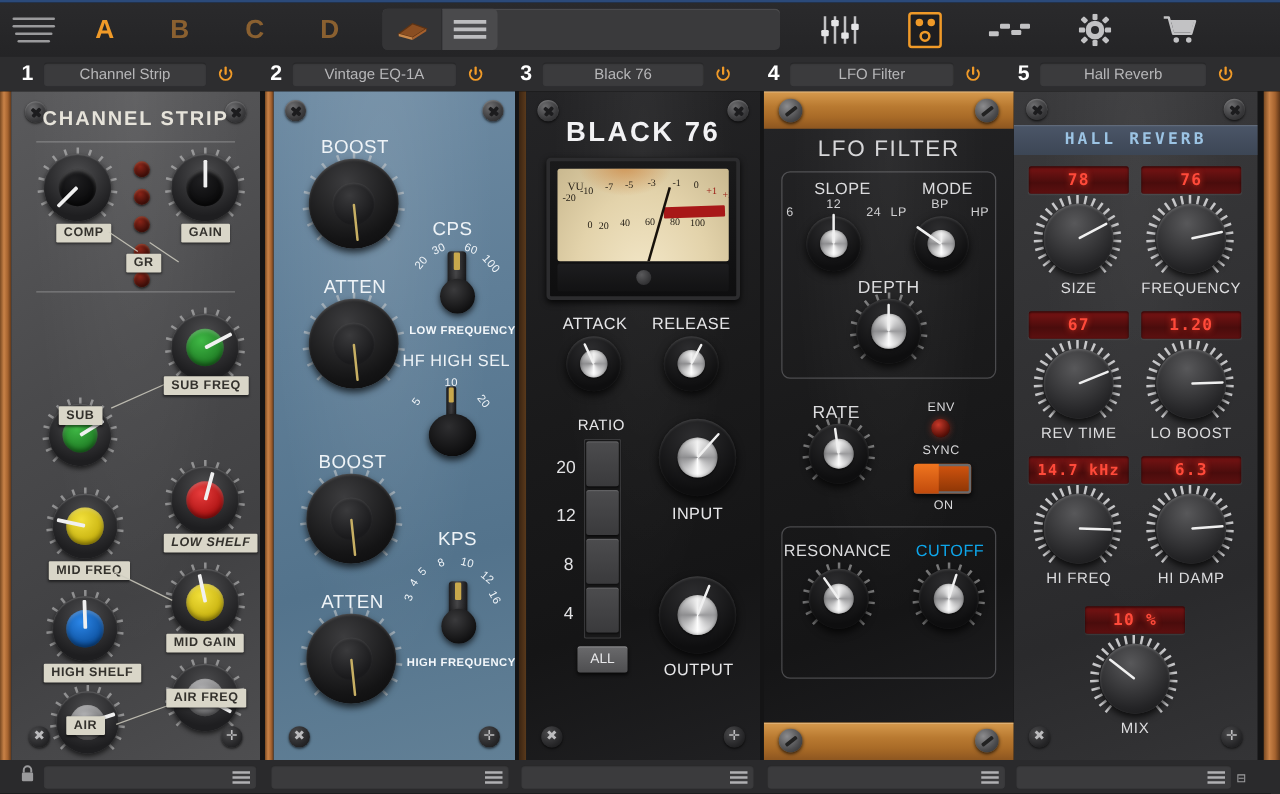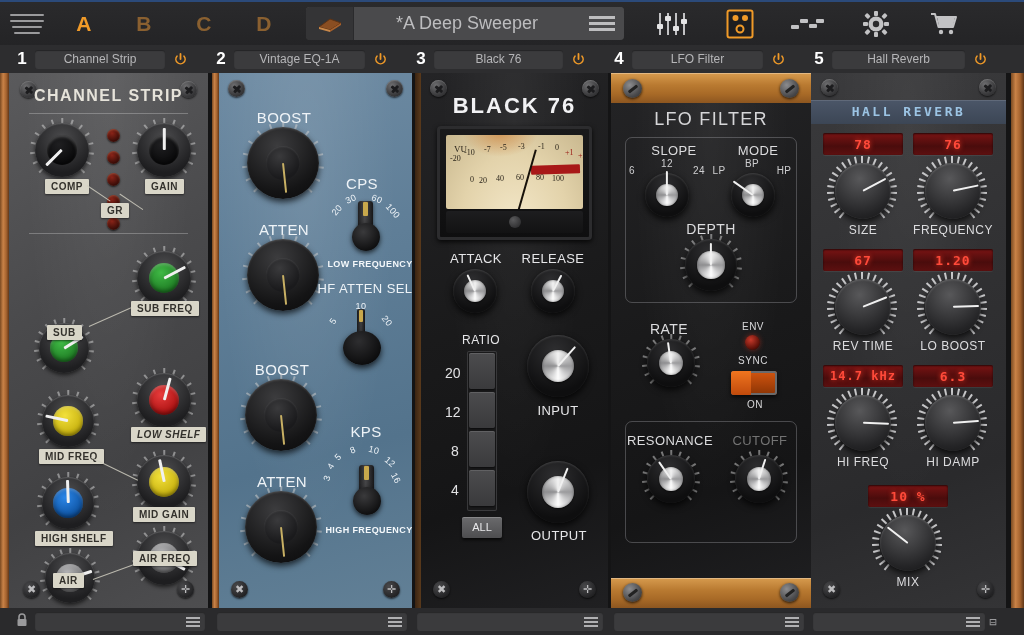--- a/index.html
+++ b/index.html
@@ -354,21 +354,20 @@
   <div class="tb-slot">D</div>
 
   <div class="tb-presetwrap">
     <div class="tb-book">
       <svg width="26" height="16" viewBox="0 0 26 16">
         <path d="M2 11 L13 3 L24 7 L13 14 Z" fill="#8a4e22" stroke="#5e3314" stroke-width="1"></path>
         <path d="M2 11 L13 14 L13 16 L2 13 Z" fill="#c9884a"></path>
         <path d="M24 7 L13 14 L13 16 L24 9 Z" fill="#a6602c"></path>
       </svg>
     </div>
-    <div class="tb-presetname">*A Deep Sweeper</div>
     <div class="tb-presetmenu">
       <i></i>
         <i></i>
         <i></i>
     </div>
   </div>
 
   <div class="tb-icons">
     <div class="tb-ibtn">
       <svg width="34" height="26" viewBox="0 0 34 26">
@@ -820,21 +819,21 @@
         <div class="klabel" style="left:150px; top:121px; width:16px; font-size:9px; color:#eef3f7; transform:rotate(22deg);">60</div>
         <div class="klabel" style="left:164px; top:133px; width:20px; font-size:9px; color:#eef3f7; transform:rotate(48deg);">100</div>
       </div>
       <div style="position:absolute; left:133px; top:128px; width:28px; height:56px;">
         <div style="position:absolute;left:6px;top:0;width:15px;height:40px;background:linear-gradient(90deg,#1e1e20,#464648 45%,#171719);border-radius:3px;box-shadow:0 2px 4px rgba(0,0,0,.6);"></div>
         <div style="position:absolute;left:11px;top:1px;width:5px;height:14px;background:#c8a84c;border-radius:1px;"></div>
         <div style="position:absolute;left:0;top:22px;width:28px;height:28px;border-radius:50%;background:radial-gradient(circle at 40% 32%,#3a3a3c,#101011 72%);box-shadow:0 2px 5px rgba(0,0,0,.7);"></div>
       </div>
       <div class="klabel" style="left:106px; top:186px; width:90px; font-size:9px; color:#f4f8fb; font-weight:bold;">LOW FREQUENCY</div>
 
-      <div class="klabel" style="left:92px; top:208px; width:108px; font-size:13px; color:#eef3f7;">HF ATTEN SEL</div>
+      <div class="klabel" style="left:92px; top:208px; width:108px; font-size:13px; color:#eef3f7;">HF HIGH SEL</div>
       <div>
         <div class="klabel" style="left:108px; top:243px; width:12px; font-size:9px; color:#eef3f7; transform:rotate(-55deg);">5</div>
         <div class="klabel" style="left:134px; top:228px; width:16px; font-size:9px; color:#eef3f7;">10</div>
         <div class="klabel" style="left:160px; top:243px; width:16px; font-size:9px; color:#eef3f7; transform:rotate(52deg);">20</div>
       </div>
       <div style="position:absolute; left:124px; top:236px; width:38px; height:56px;">
         <div style="position:absolute;left:14px;top:0;width:8px;height:38px;background:linear-gradient(90deg,#1a1a1c,#3e3e40 50%,#141416);border-radius:2px;"></div>
         <div style="position:absolute;left:16px;top:1px;width:4px;height:12px;background:#c8a84c;border-radius:1px;"></div>
         <div style="position:absolute;left:0;top:22px;width:38px;height:34px;border-radius:50%;background:radial-gradient(circle at 42% 30%,#2e2e30,#0c0c0d 74%);box-shadow:0 3px 6px rgba(0,0,0,.75);"></div>
       </div>
@@ -1170,21 +1169,21 @@
             <i style="transform:translate(-50%,0) rotate(57.85714285714286deg); transform-origin:50% 29px;"></i>
             <i style="transform:translate(-50%,0) rotate(77.14285714285714deg); transform-origin:50% 29px;"></i>
             <i style="transform:translate(-50%,0) rotate(96.42857142857142deg); transform-origin:50% 29px;"></i>
             <i style="transform:translate(-50%,0) rotate(115.71428571428572deg); transform-origin:50% 29px;"></i>
             <i style="transform:translate(-50%,0) rotate(135deg); transform-origin:50% 29px;"></i>
           </div>
         <div class="ring"></div>
           <div class="cap"></div>
         <div class="ptr" style="width:21px;height:2.2px; transform:rotate(-125deg) translate(0,-1.1px);"></div>
       </div>
-      <div class="klabel" style="left:110px; top:360px; width:78px; font-size:13px; color:#737373;">CUTOFF</div>
+      <div class="klabel" style="left:110px; top:360px; width:78px; font-size:13px; color:#0ea5e9;">CUTOFF</div>
       <div class="knob k-chr" style="left:124px; top:382px; width:48px; height:48px;">
         <div class="ticks">
             <i style="transform:translate(-50%,0) rotate(-135deg); transform-origin:50% 29px;"></i>
             <i style="transform:translate(-50%,0) rotate(-115.71428571428572deg); transform-origin:50% 29px;"></i>
             <i style="transform:translate(-50%,0) rotate(-96.42857142857143deg); transform-origin:50% 29px;"></i>
             <i style="transform:translate(-50%,0) rotate(-77.14285714285714deg); transform-origin:50% 29px;"></i>
             <i style="transform:translate(-50%,0) rotate(-57.85714285714286deg); transform-origin:50% 29px;"></i>
             <i style="transform:translate(-50%,0) rotate(-38.57142857142857deg); transform-origin:50% 29px;"></i>
             <i style="transform:translate(-50%,0) rotate(-19.285714285714292deg); transform-origin:50% 29px;"></i>
             <i style="transform:translate(-50%,0) rotate(0deg); transform-origin:50% 29px;"></i>

